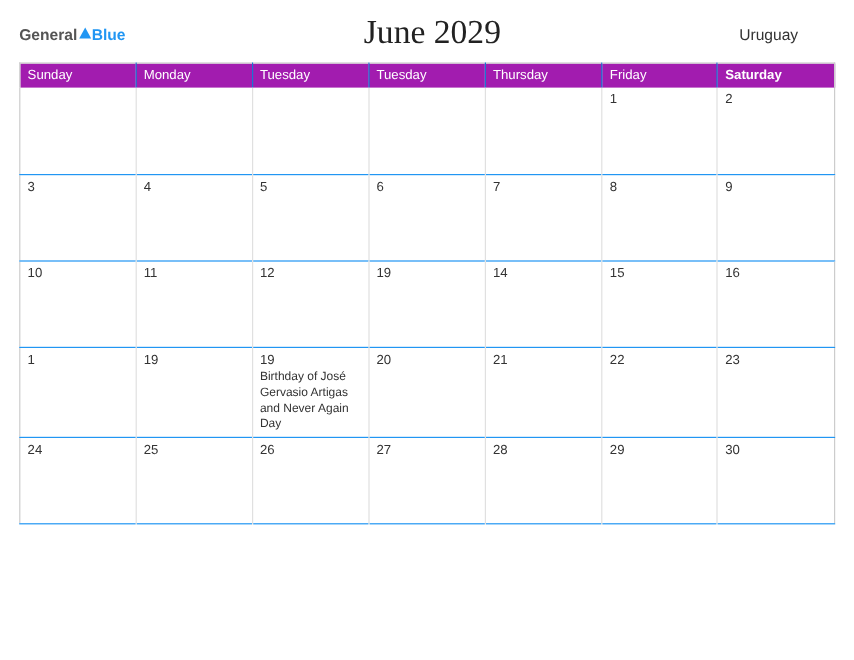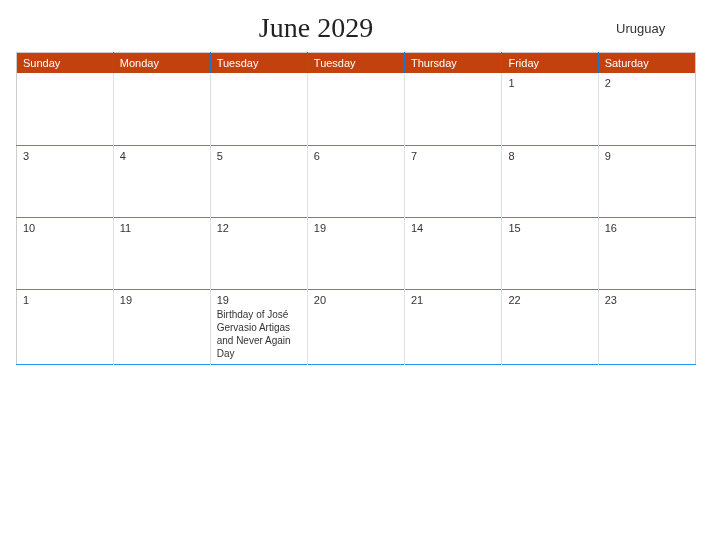--- a/index.html
+++ b/index.html
@@ -35,30 +35,31 @@
       color: #333;
       text-align: left;
       min-width: 80px;
     }
     .calendar {
       width: 100%;
       border-collapse: collapse;
       border: 1px solid #ccc;
     }
     .calendar thead th {
-      background: #c2410c;
+      background: #a21caf;
       color: #fff;
       font-size: 11px;
       font-weight: normal;
       padding: 4px 6px;
       text-align: left;
       border-right: 1px solid #1976D2;
     }
     .calendar thead th:last-child {
       border-right: none;
+      font-weight: bold;
     }
     .calendar tbody tr {
       border-bottom: 1px solid #2196F3;
     }
     .calendar tbody td {
       vertical-align: top;
       padding: 4px 6px;
       font-size: 11px;
       color: #333;
       border-right: 1px solid #e0e0e0;
@@ -82,20 +83,26 @@
     .logo-row {
       display: flex;
       align-items: center;
     }
   </style>
 </head>
 <body>
 
 <div class="page">
   <div class="header">
+    <div class="logo-row">
+    <span style="font-size:13px;font-weight:bold;color:#555;">General</span>
+        <span style="display:inline-block;width:0;height:0;border-left:5px solid transparent;border-right:5px solid transparent;border-bottom:9px solid #2196F3;margin-left:2px;vertical-align:middle;position:relative;top:-1px;"></span>
+    <br>
+    <span style="font-size:13px;font-weight:bold;color:#2196F3;">Blue</span>
+  </div>
     <div class="title">June 2029</div>
     <div class="country">Uruguay</div>
   </div>
 
   <table class="calendar">
     <thead>
       <tr>
 
       <th>Sunday</th>
           <th>Monday</th>
@@ -184,15 +191,38 @@
           <td>
             <span class="day-num">21</span>
           </td>
           <td>
             <span class="day-num">22</span>
           </td>
           <td>
             <span class="day-num">23</span>
           </td>
         </tr>
+        <tr>
+          <td>
+            <span class="day-num">24</span>
+          </td>
+          <td>
+            <span class="day-num">25</span>
+          </td>
+          <td>
+            <span class="day-num">26</span>
+          </td>
+          <td>
+            <span class="day-num">27</span>
+          </td>
+          <td>
+            <span class="day-num">28</span>
+          </td>
+          <td>
+            <span class="day-num">29</span>
+          </td>
+          <td>
+            <span class="day-num">30</span>
+          </td>
+        </tr>
       </tbody>
   </table>
 </div>
 
 </body></html>

